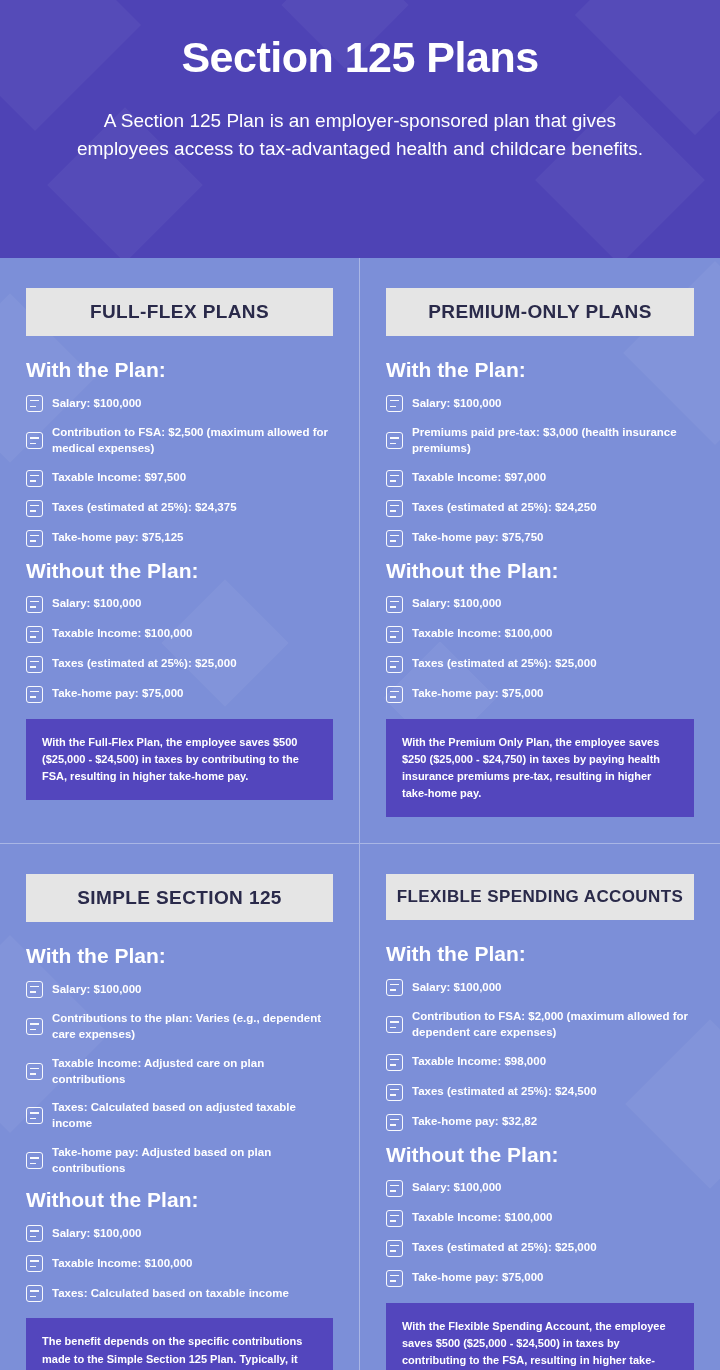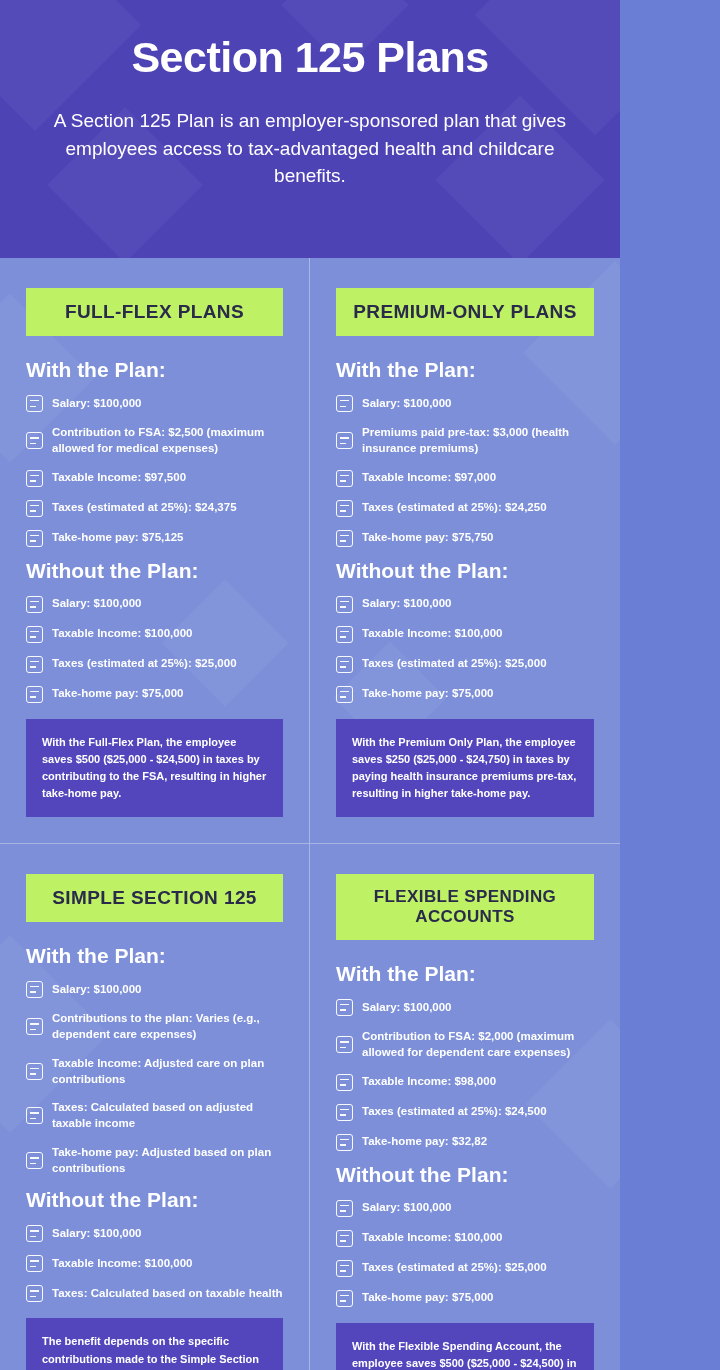--- a/index.html
+++ b/index.html
@@ -4,21 +4,21 @@
 <style>
   * { box-sizing: border-box; margin: 0; padding: 0; }
   html, body {
     width: 720px;
     height: 1370px;
     font-family: "Liberation Sans", sans-serif;
     background: #6b7ed6;
   }
   .page {
     position: relative;
-    width: 620px;
+    width: 720px;
     height: 1370px;
     overflow: hidden;
     background: #7c8fd8;
   }
 
   
   .header {
     position: relative;
     height: 258px;
     background: #4e43b5;
@@ -74,21 +74,21 @@
 
   .cell-deco {
     position: absolute;
     background: rgba(255,255,255,0.05);
     transform: rotate(45deg);
     pointer-events: none;
   }
 
   .card-title {
     position: relative;
-    background: #bef264;
+    background: #e5e5e5;
     color: #2a2a4a;
     font-size: 19px;
     font-weight: bold;
     letter-spacing: 0.4px;
     text-align: center;
     padding: 13px 6px;
     margin-bottom: 22px;
   }
   .card-title.small { font-size: 17px; }
 
@@ -305,21 +305,21 @@
         <li>
             <span class="ico"></span>
             <span class="itxt">Salary: $100,000</span>
           </li>
         <li>
             <span class="ico"></span>
             <span class="itxt">Taxable Income: $100,000</span>
           </li>
         <li>
             <span class="ico"></span>
-            <span class="itxt">Taxes: Calculated based on taxable health</span>
+            <span class="itxt">Taxes: Calculated based on taxable income</span>
           </li>
       </ul>
 
       <div class="note">The benefit depends on the specific contributions made to the Simple Section 125 Plan. Typically, it allows for pre-tax contributions to cover eligible expenses, reducing taxable income and potentially lowering tax liability.</div>
     </div>
 
     <div class="cell br">
       <span class="cell-deco" style="width:120px;height:120px;right:-50px;top:200px;"></span>
       <div class="card-title small">FLEXIBLE SPENDING ACCOUNTS</div>
 

